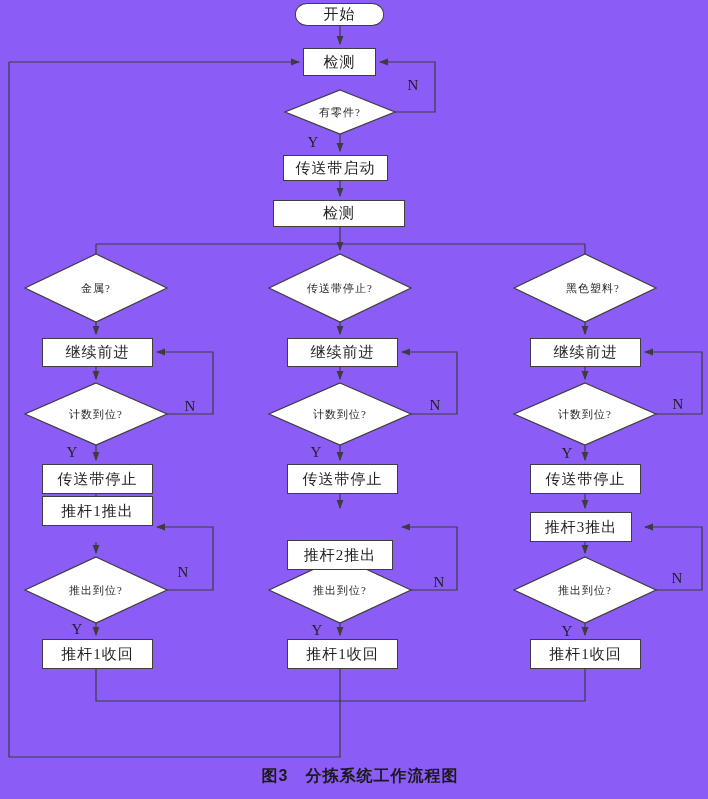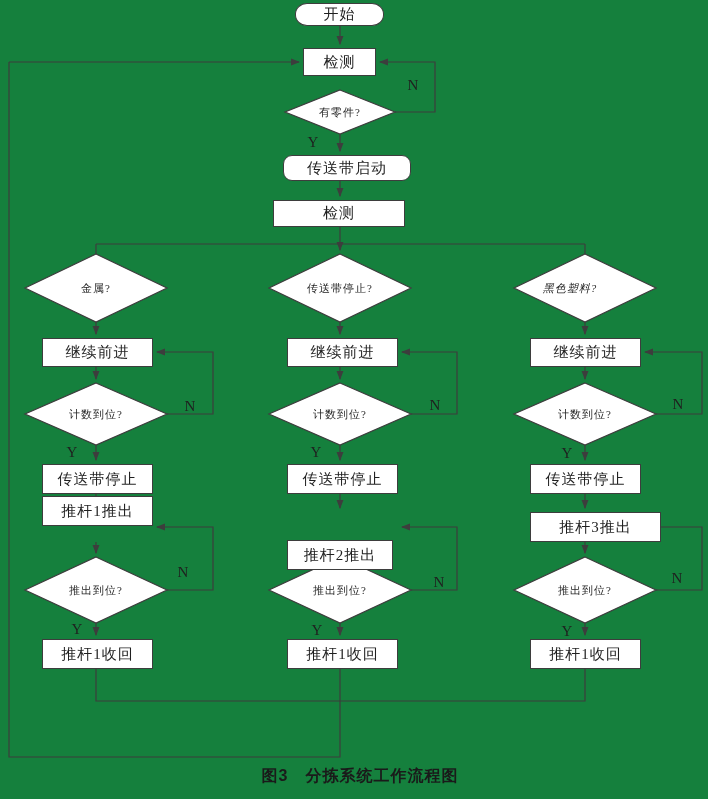--- a/index.html
+++ b/index.html
@@ -1,17 +1,17 @@
 <!DOCTYPE html>
 <html><head>
 <meta charset="utf-8">
 <style>
   html,body{margin:0;padding:0;background:#ffffff;}
   .stage{
-    position:relative;width:708px;height:799px;background:#15803d;overflow:hidden;
+    position:relative;width:708px;height:799px;background:#8b5cf6;overflow:hidden;
     font-family:"Liberation Serif","DejaVu Serif",serif;color:#1f1f1f;
   }
   .stage svg{position:absolute;left:0;top:0;width:708px;height:799px;}
   .node{
     position:absolute;display:flex;align-items:center;justify-content:center;
     font-size:15px;letter-spacing:1px;color:#1f1f1f;background:#ffffff;
     box-sizing:border-box;
   }
   .box{border:1.2px solid #3d3d3d;}
   .oval{border:1.2px solid #3d3d3d;border-radius:12px/11px;}
@@ -107,44 +107,44 @@
 
       <polygon points="96,557 167,590 96,623 25,590"></polygon>
       <polygon points="340,557 411,590 340,623 269,590"></polygon>
       <polygon points="585,557 656,590 585,623 514,590"></polygon>
     </g>
   </svg>
 
   <div class="node oval" style="left:295px;top:3px;width:89px;height:23px;">开始</div>
   <div class="node box" style="left:303px;top:48px;width:73px;height:28px;">检测</div>
   <div class="dlabel" style="left:285px;top:101px;width:110px;height:22px;">有零件?</div>
-  <div class="node box" style="left:283px;top:155px;width:128px;height:26px;border-radius:9px;">传送带启动</div>
+  <div class="node box" style="left:283px;top:155px;width:105px;height:26px;">传送带启动</div>
   <div class="node box" style="left:273px;top:200px;width:132px;height:27px;">检测</div>
 
   <div class="dlabel" style="left:36px;top:276px;width:120px;height:24px;">金属?</div>
   <div class="node box" style="left:42px;top:338px;width:111px;height:29px;">继续前进</div>
   <div class="dlabel" style="left:36px;top:402px;width:120px;height:24px;">计数到位?</div>
   <div class="node box" style="left:42px;top:464px;width:111px;height:30px;">传送带停止</div>
   <div class="node box" style="left:42px;top:496px;width:111px;height:30px;">推杆1推出</div>
   <div class="dlabel" style="left:36px;top:578px;width:120px;height:24px;">推出到位?</div>
   <div class="node box" style="left:42px;top:639px;width:111px;height:30px;">推杆1收回</div>
 
   <div class="dlabel" style="left:280px;top:276px;width:120px;height:24px;">传送带停止?</div>
   <div class="node box" style="left:287px;top:338px;width:111px;height:29px;">继续前进</div>
   <div class="dlabel" style="left:280px;top:402px;width:120px;height:24px;">计数到位?</div>
   <div class="node box" style="left:287px;top:464px;width:111px;height:30px;">传送带停止</div>
   <div class="node box" style="left:287px;top:540px;width:106px;height:30px;">推杆2推出</div>
   <div class="dlabel" style="left:280px;top:578px;width:120px;height:24px;">推出到位?</div>
   <div class="node box" style="left:287px;top:639px;width:111px;height:30px;">推杆1收回</div>
 
-  <div class="dlabel" style="left:510px;top:276px;width:120px;height:24px;font-style:italic;">黑色塑料?</div>
+  <div class="dlabel" style="left:533px;top:276px;width:120px;height:24px;">黑色塑料?</div>
   <div class="node box" style="left:530px;top:338px;width:111px;height:29px;">继续前进</div>
   <div class="dlabel" style="left:525px;top:402px;width:120px;height:24px;">计数到位?</div>
   <div class="node box" style="left:530px;top:464px;width:111px;height:30px;">传送带停止</div>
-  <div class="node box" style="left:530px;top:512px;width:131px;height:30px;">推杆3推出</div>
+  <div class="node box" style="left:530px;top:512px;width:102px;height:30px;">推杆3推出</div>
   <div class="dlabel" style="left:525px;top:578px;width:120px;height:24px;">推出到位?</div>
   <div class="node box" style="left:530px;top:639px;width:111px;height:30px;">推杆1收回</div>
 
   <div class="yn" style="left:404px;top:76px;">N</div>
   <div class="yn" style="left:304px;top:133px;">Y</div>
 
   <div class="yn" style="left:181px;top:397px;">N</div>
   <div class="yn" style="left:426px;top:396px;">N</div>
   <div class="yn" style="left:669px;top:395px;">N</div>
 

